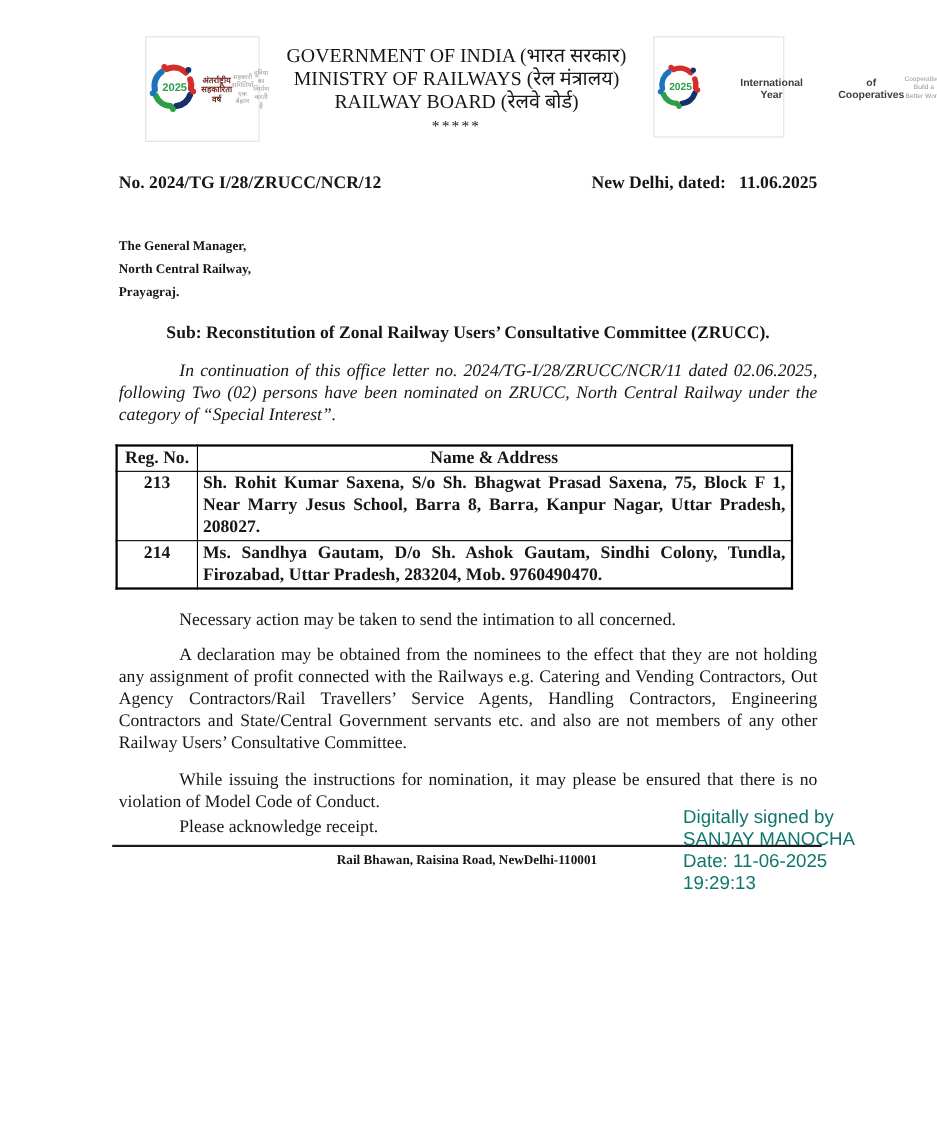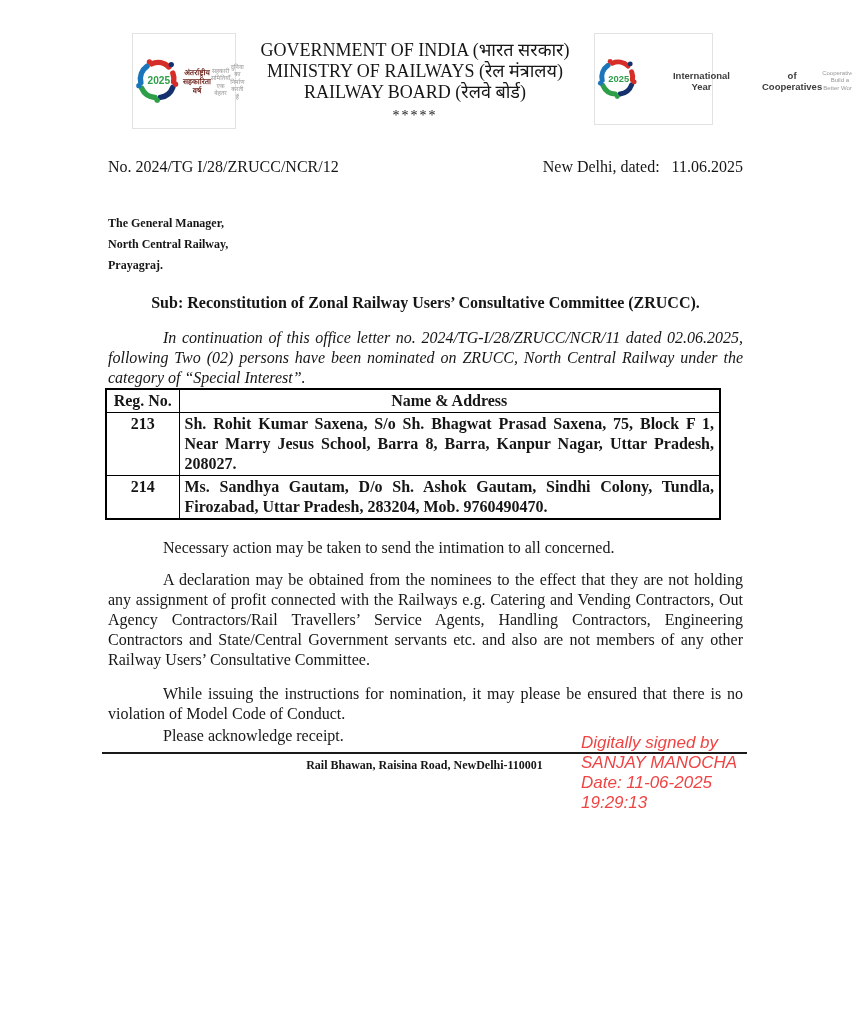--- a/index.html
+++ b/index.html
@@ -18,42 +18,42 @@
   }
   .logo-left  { width:104px; height:96px; margin-left:24px; padding-top:3px; }
   .logo-right { width:119px; height:92px; margin-right:30px; padding-top:4px; }
   .logo-title-hi { font-size:7.5px; font-weight:bold; color:#702a22; line-height:9px; margin-top:-2px; }
   .logo-title-en { font-size:9.5px; font-weight:bold; color:#3d3d3d; line-height:11px; margin-top:-1px;padding-left:32px; }
   .logo-underline { width:26px; height:2px; background:#c93028; margin:2px auto 2px; }
   .logo-tagline { font-size:6px; color:#979797; line-height:7.5px; }
   .head-center { text-align:center; font-weight:normal; font-size:18px; line-height:21px; margin-top:7px; }
   .head-stars { font-size:14px; letter-spacing:2px; margin-top:2px; }
   
-  .ref-row { display:flex; justify-content:space-between; margin-top:30px; font-weight:normal; font-size:16px; }
+  .ref-row { display:flex; justify-content:space-between; margin-top:30px; font-weight:bold; font-size:16px; }
   
   .addressee { margin-top:37px; font-weight:bold; font-size:12px; line-height:21px; }
   
   .subject { margin-top:18px; text-align:center; font-weight:bold; font-size:16px; }
   
   .para { font-size:16px; line-height:20px; text-align:justify; text-indent:55px; }
   .p1 { margin-top:16px;font-style:italic; }
   .p2 { margin-top:18px; }
   .p3 { margin-top:12px; }
   .p4 { margin-top:14px; }
   .p5 { margin-top:2px; text-align:left; }
   
-  table.nom { border-collapse:collapse; border:2px solid #000; width:616px; margin-left:-3px; }
+  table.nom { border-collapse:collapse; border:2px solid #000; width:616px; margin-top:16px; margin-left:-3px; }
   table.nom th, table.nom td { border:1px solid #000; font-weight:bold; font-size:16px; line-height:20px; padding:1px 5px; }
   th.col-reg { width:73px; }
   td.cell-reg { text-align:center; vertical-align:top; }
   td.cell-name { text-align:justify; }
   
   .digital-sig {
-    position:absolute; left:581px; top:733px; width:210px;
-    font-family:"Liberation Sans", sans-serif; font-size:17px; line-height:20px; color:#ef4444;font-style:italic;
+    position:absolute; left:621px; top:733px; width:210px;
+    font-family:"Liberation Sans", sans-serif; font-size:17px; line-height:20px; color:#0f766e;
   }
   .sig-block { margin-top:38px; text-align:right; font-weight:bold; font-size:15.5px; line-height:19.5px; }
   
   .footer { margin-top:6px; border-top:2px solid #1a1a1a; text-align:center; font-weight:bold; font-size:12px; padding-top:4px; margin-left:-6px; margin-right:-4px; }
 </style>
 </head>
 <body>
 
 <div class="page">
 

